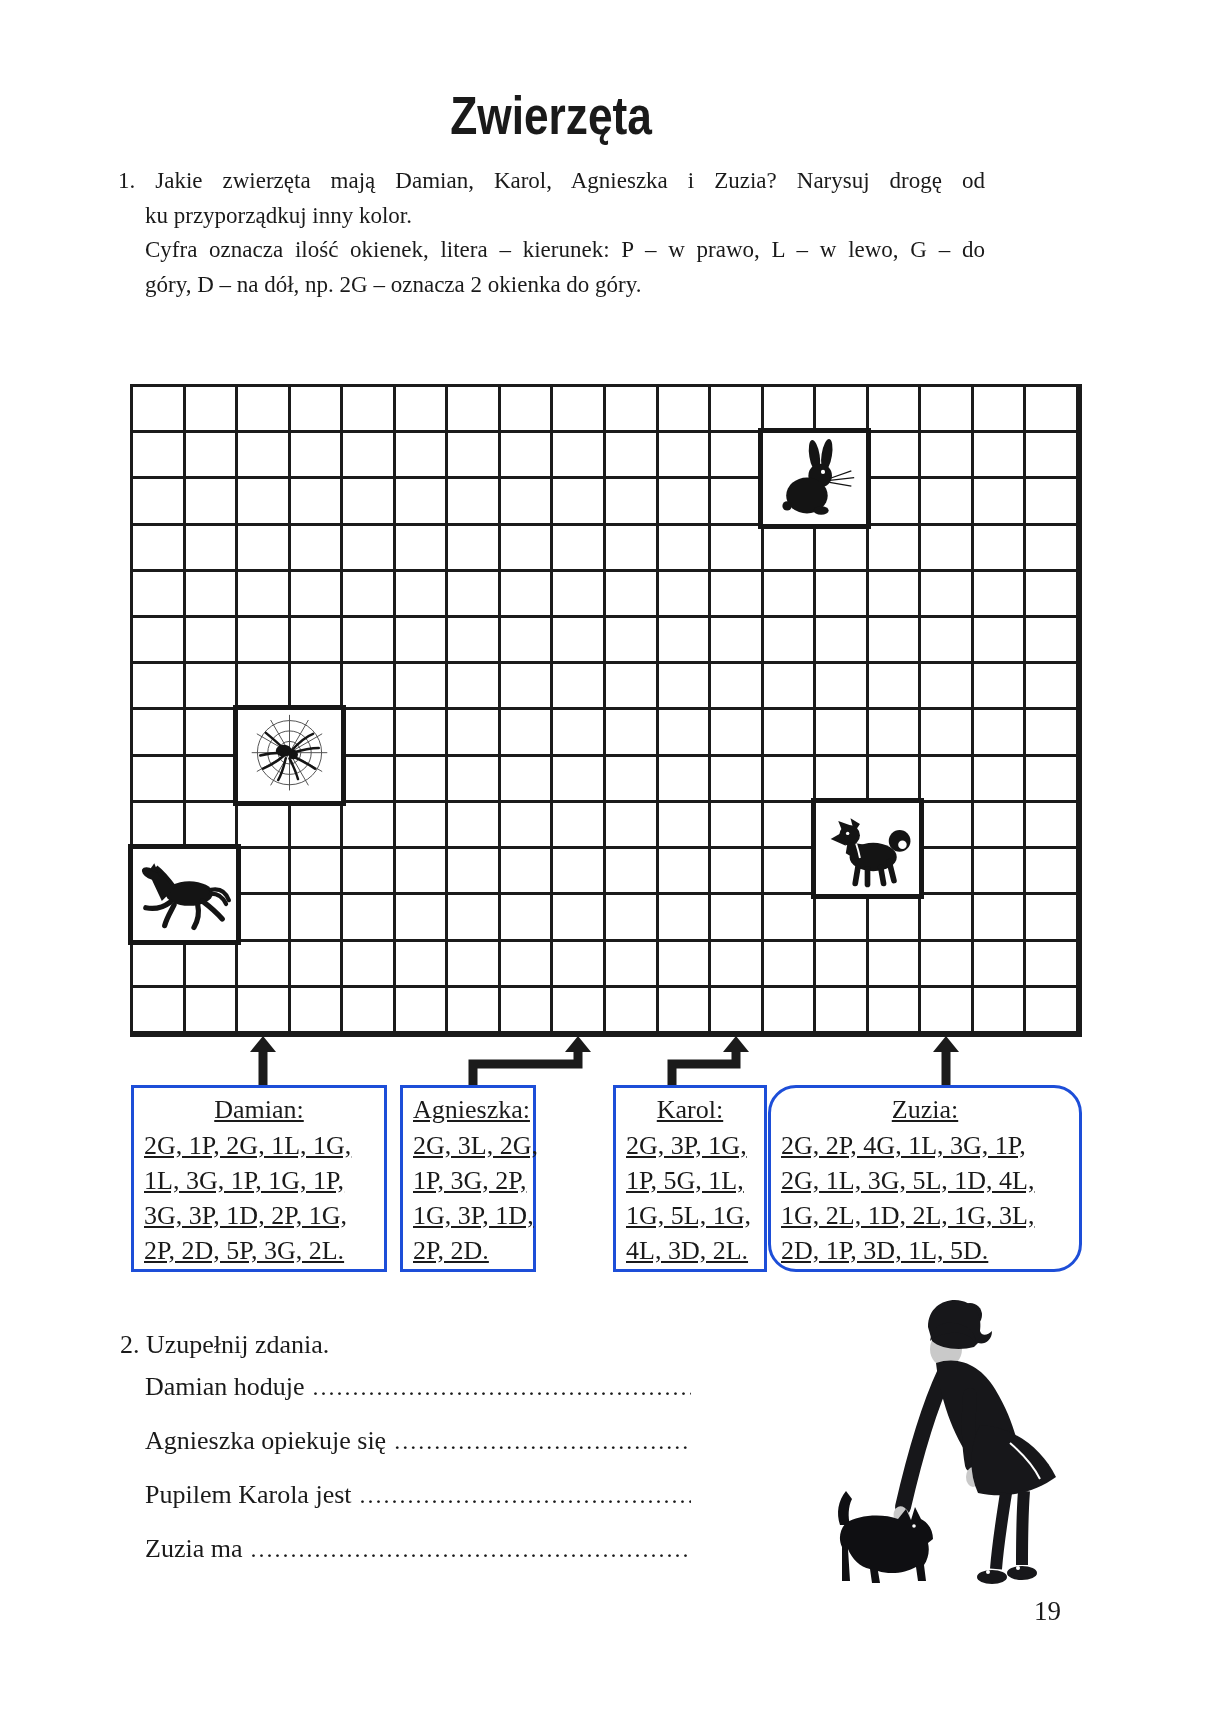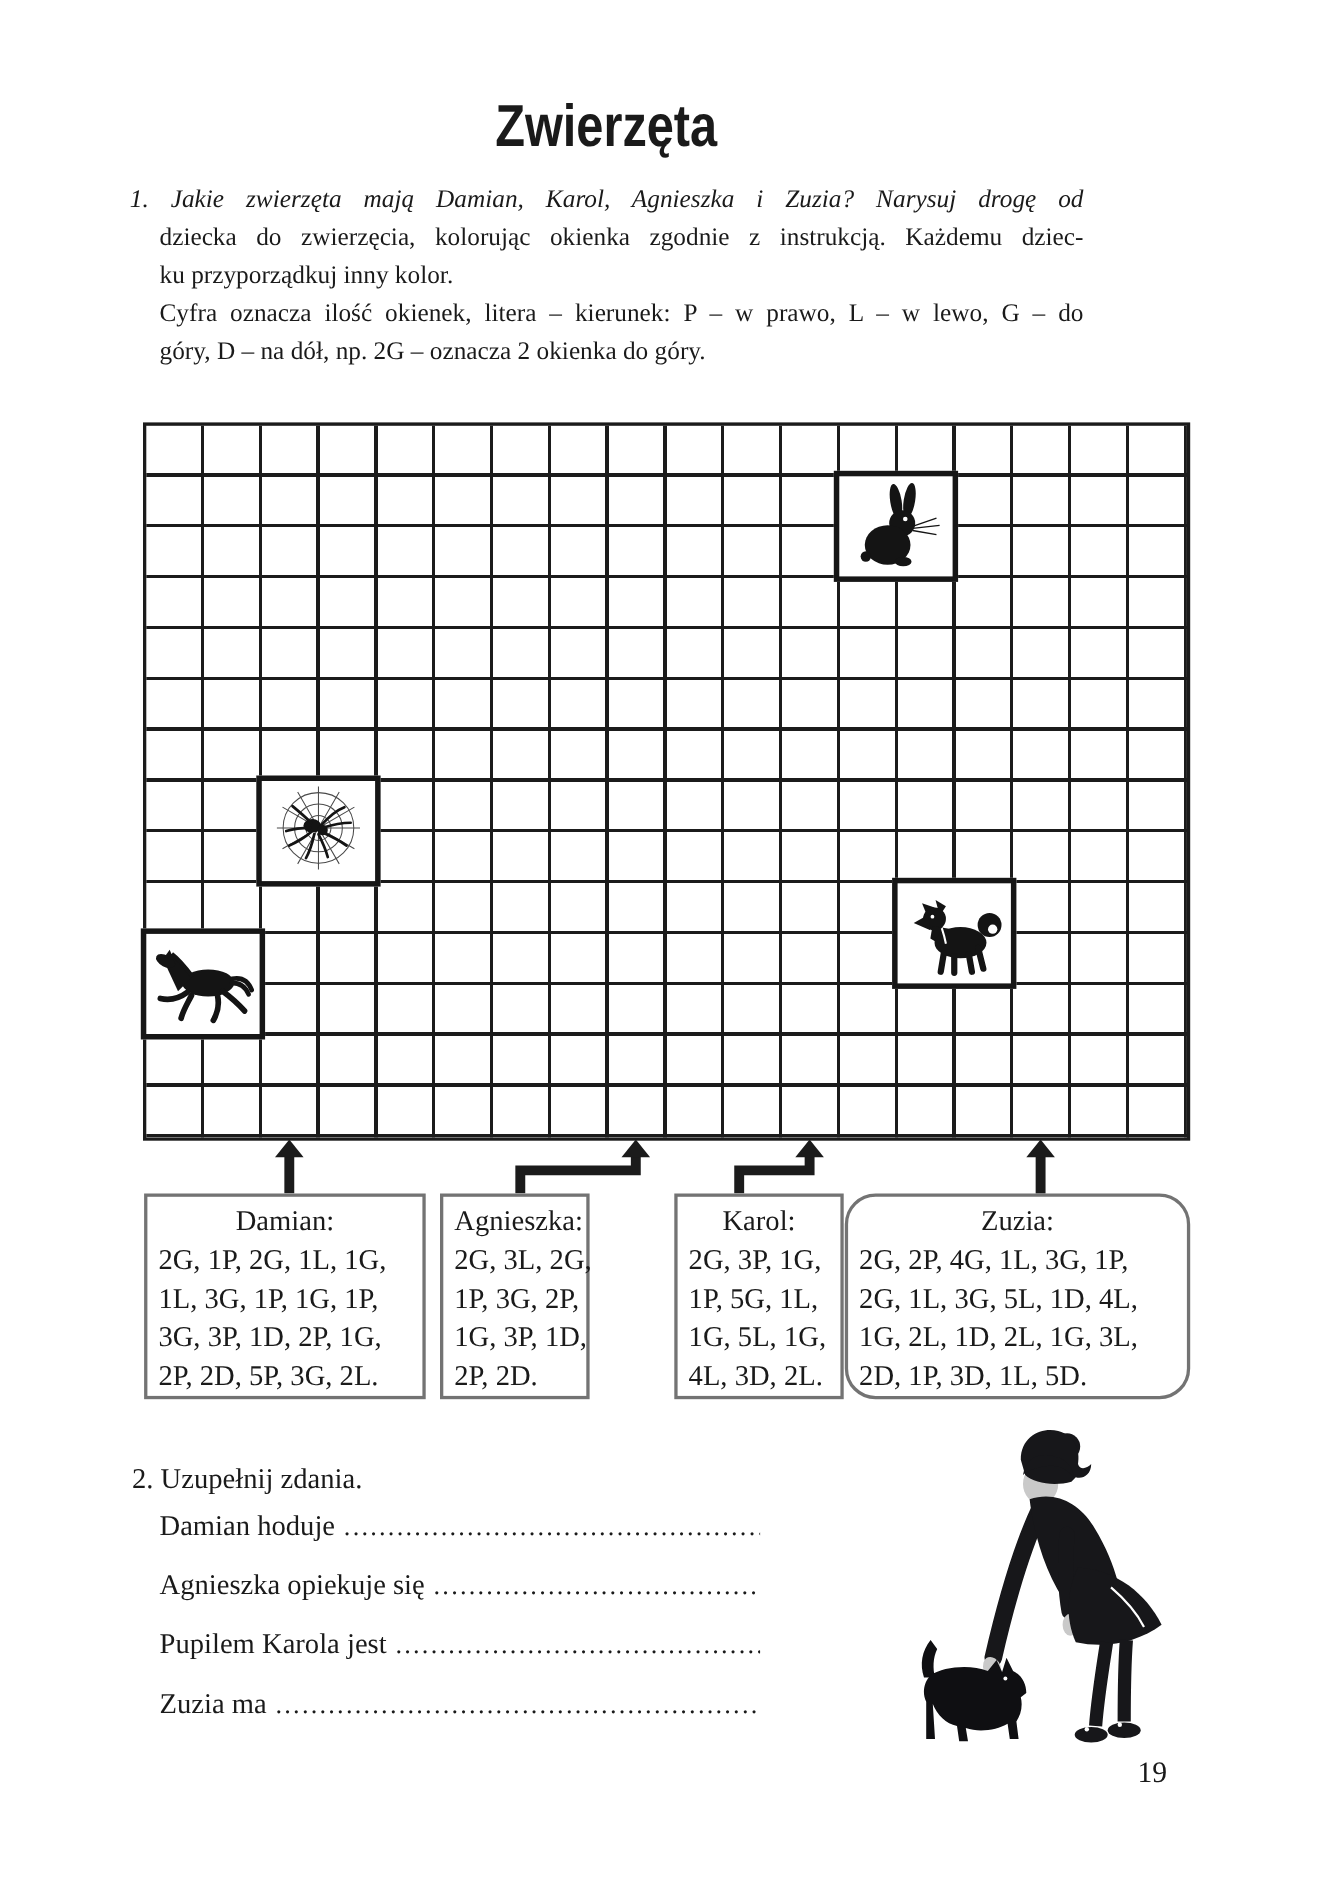--- a/index.html
+++ b/index.html
@@ -4,32 +4,32 @@
 <style>
   html,body{margin:0;padding:0;background:#888;}
   .page{position:relative;width:1210px;height:1730px;background:#ffffff;margin:0 auto;
         font-family:"Liberation Serif", serif;color:#1a1a1a;overflow:hidden;padding-left:16px;}
   .title-wrap{position:absolute;left:118px;top:84px;width:867px;text-align:center;}
   .title{display:inline-block;font-family:"Liberation Sans", sans-serif;font-weight:bold;
          font-size:54px;letter-spacing:0;transform:scaleX(.82);transform-origin:center;}
   .instr{position:absolute;left:145px;top:164px;width:840px;font-size:23px;line-height:34.5px;}
   .pline{white-space:pre-wrap;}
   .pline.j{text-align:justify;text-align-last:justify;}
-  .pline.first{text-indent:-27px;font-style:italic;}
+  .pline.first{text-indent:-27px;}
   .grid{position:absolute;left:130px;top:384px;width:952px;height:653px;box-sizing:border-box;
         border:3px solid #1b1b1b;background-color:#fff;
         background-image:
           repeating-linear-gradient(to right, transparent 0, transparent 49.555px, #1b1b1b 49.555px, #1b1b1b 52.555px),
           repeating-linear-gradient(to bottom, transparent 0, transparent 43.214px, #1b1b1b 43.214px, #1b1b1b 46.214px);}
   .abox{position:absolute;width:113px;height:101px;box-sizing:border-box;border:5px solid #161616;
         background:#fff;display:flex;align-items:center;justify-content:center;}
   .abox svg{width:97px;height:85px;}
   .overlay{position:absolute;left:0;top:0;width:1210px;height:1730px;pointer-events:none;}
-  .codebox{position:absolute;top:1085px;height:187px;box-sizing:border-box;border:3px solid #737373;
-           background:#fff;padding:4px 0 0 10px;}
+  .codebox{position:absolute;top:1085px;height:187px;box-sizing:border-box;border:3px solid #1d4ed8;
+           background:#fff;padding:4px 0 0 10px;text-decoration:underline;}
   .cname{text-align:center;font-size:26px;line-height:36px;padding-right:10px;}
   .cline{font-size:26px;line-height:35px;white-space:nowrap;}
   .t2head{position:absolute;left:150px;top:1330px;font-size:26px;text-indent:-30px;text-align:right;}
   .t2rows{position:absolute;left:145px;top:1372px;width:546px;}
   .t2row{display:flex;align-items:baseline;height:54px;font-size:26px;}
   .stem{white-space:nowrap;}
   .dots{flex:1;overflow:hidden;white-space:nowrap;letter-spacing:2px;margin-left:8px;font-size:24px;}
   .illu{position:absolute;left:810px;top:1285px;width:250px;height:310px;}
   .pageno{position:absolute;left:1034px;top:1596px;font-size:27px;text-align:center;}
 </style>
@@ -37,21 +37,20 @@
 <body>
 
 <div class="page">
 
   <div class="title-wrap">
     <span class="title">Zwierzęta</span>
   </div>
 
   <div class="instr">
     <div class="pline j first">1. Jakie zwierzęta mają Damian, Karol, Agnieszka i Zuzia? Narysuj drogę od</div>
-    <div class="pline j">dziecka do zwierzęcia, kolorując okienka zgodnie z instrukcją. Każdemu dziec-</div>
     <div class="pline">ku przyporządkuj inny kolor.</div>
     <div class="pline j">Cyfra oznacza ilość okienek, litera – kierunek: P – w prawo, L – w lewo, G – do</div>
     <div class="pline">góry, D – na dół, np. 2G – oznacza 2 okienka do góry.</div>
   </div>
 
   <div class="grid"></div>
 
   <div class="abox" style="left:758px;top:428px;">
     <svg viewBox="0 0 100 90">
       <g fill="#141414">

